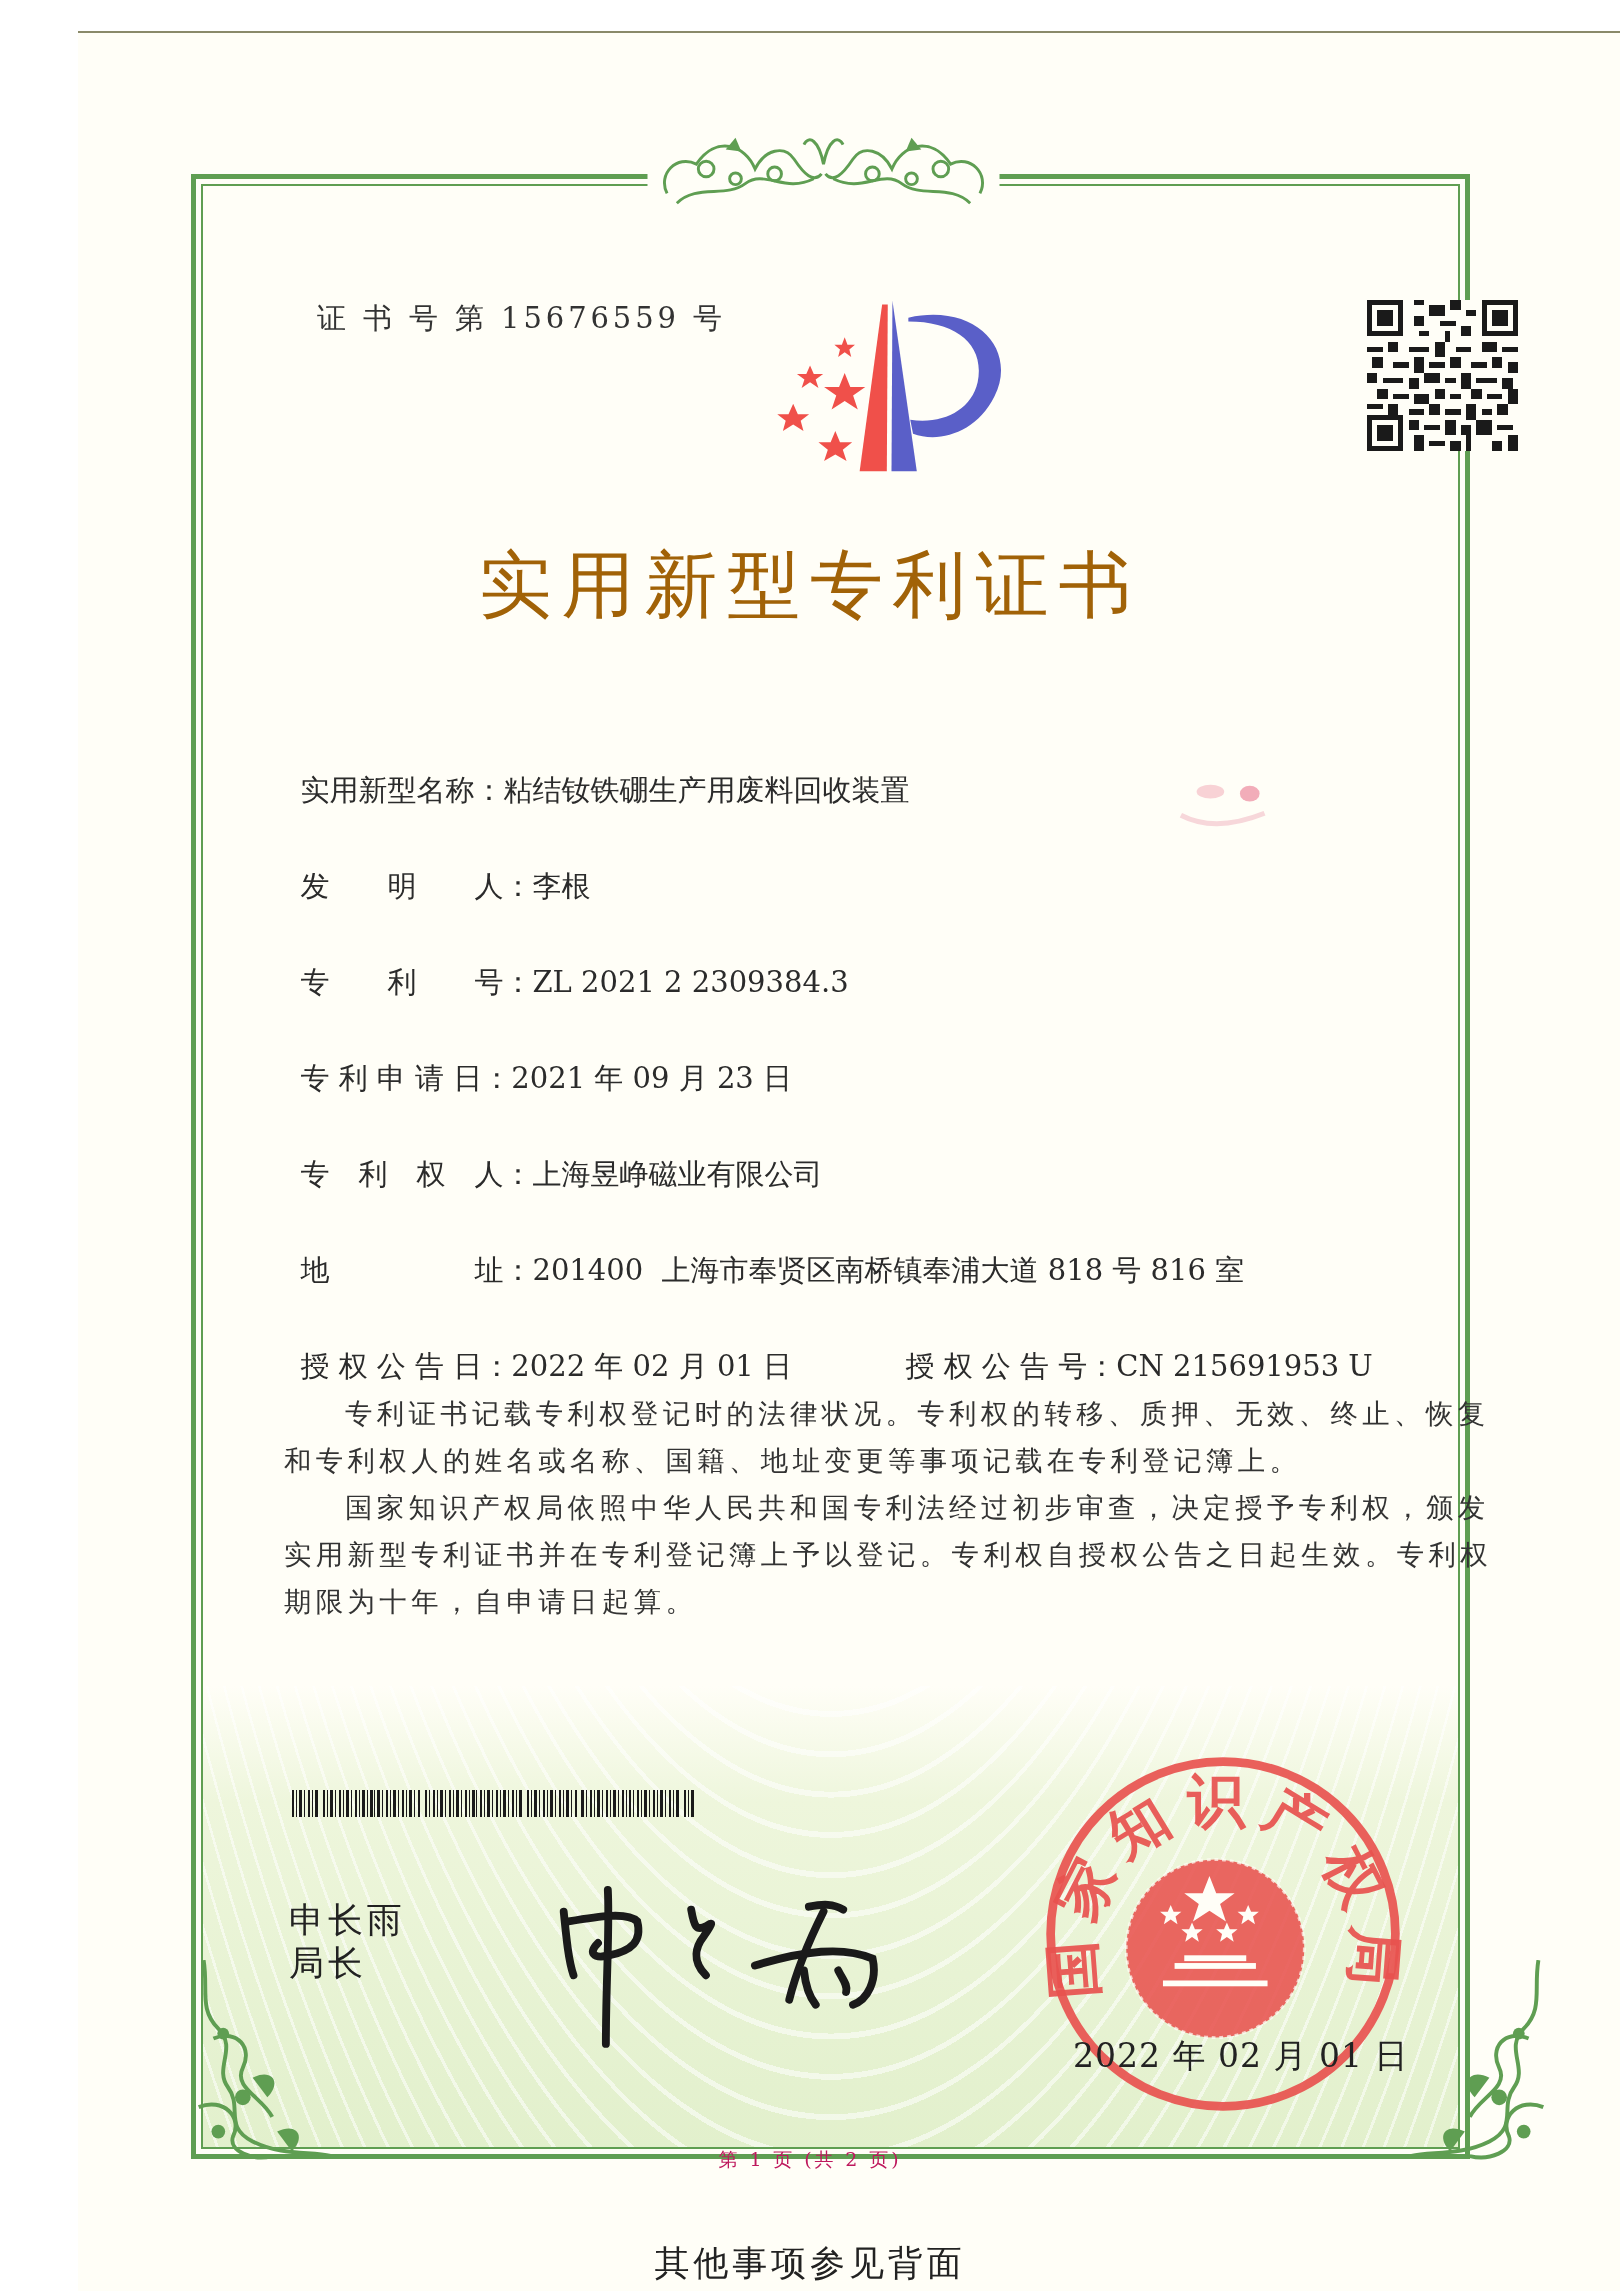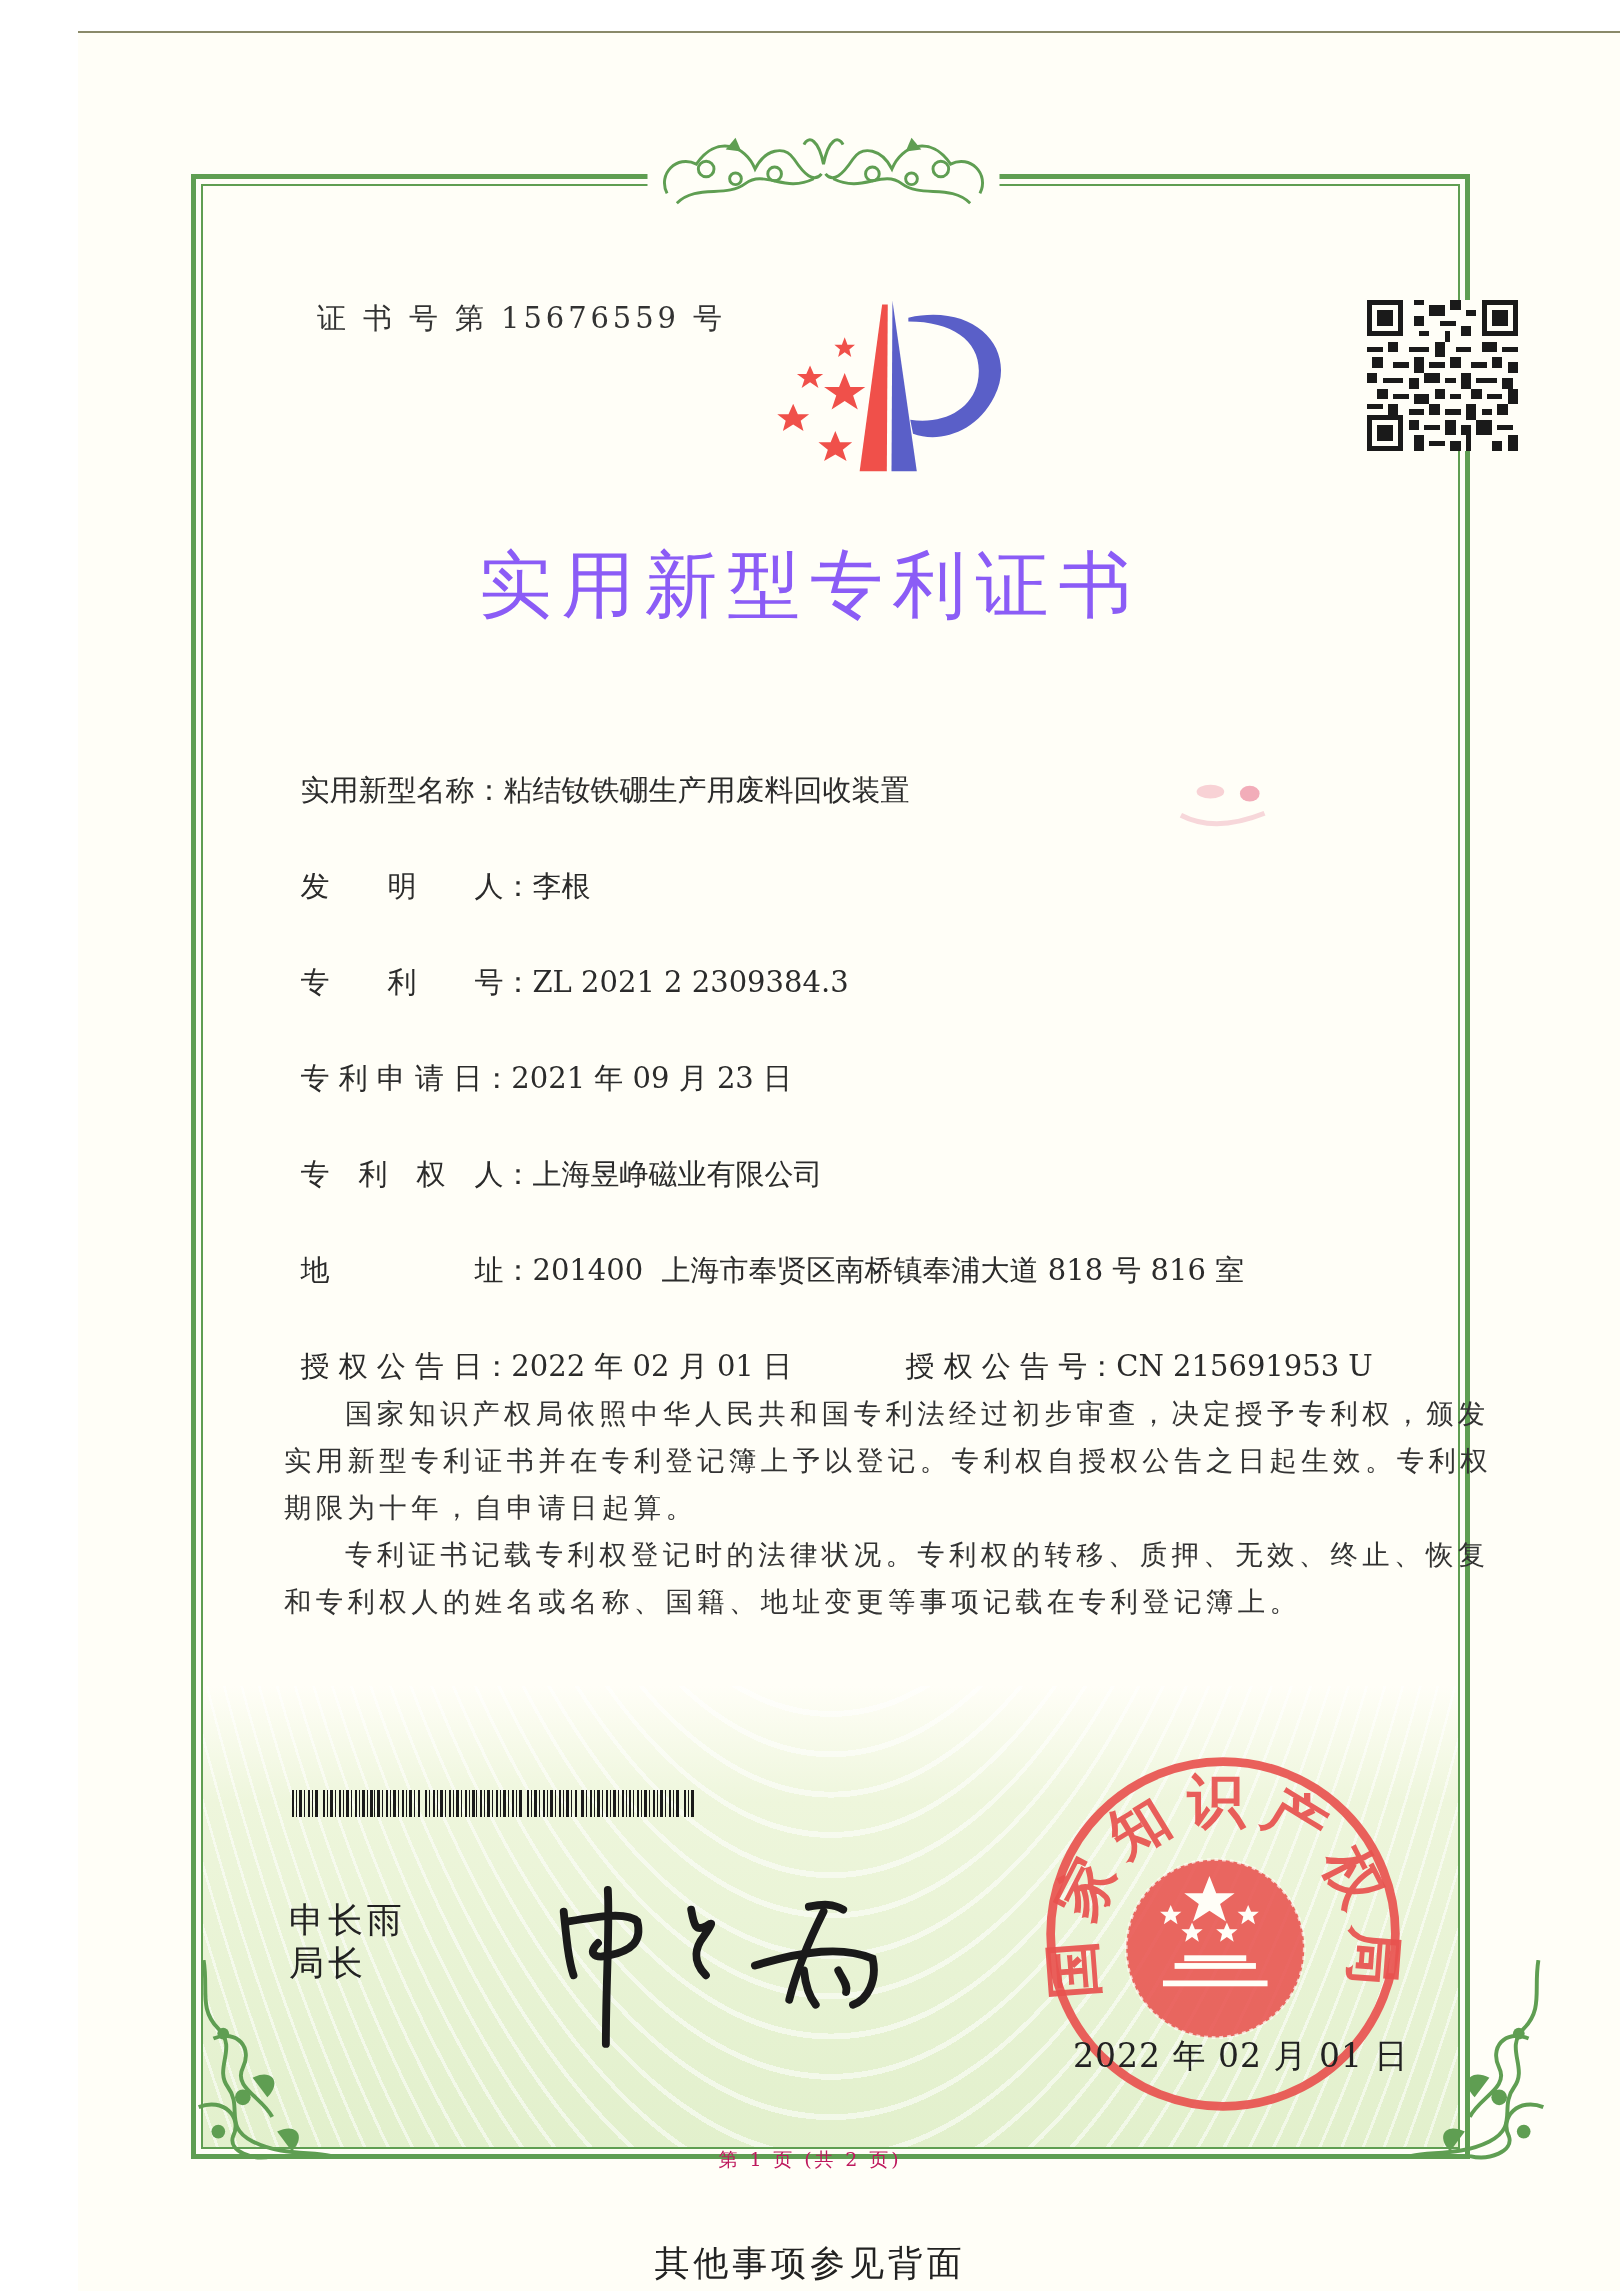--- a/index.html
+++ b/index.html
@@ -39,21 +39,21 @@
 
     .cert-no {
       position: absolute; left: 272px; top: 299px;
       font-size: 29px; letter-spacing: 3.9px; color: #333; margin-left: 45px;
     }
     .logo { position: absolute; left: 769px; top: 284px; width: 245px; height: 206px; }
     .qr { position: absolute; left: 1367px; top: 300px; width: 151px; height: 151px; }
 
     .title {
       position: absolute; left: 0; width: 1620px; top: 537px; text-align: center;
-      font-size: 73px; letter-spacing: 9.8px; color: #8b5cf6;
+      font-size: 73px; letter-spacing: 9.8px; color: #a16207;
       font-family: "DejaVu Serif", "Liberation Serif", serif;
     }
     .field {
       position: absolute; left: 282px; font-size: 29px; color: #2b2b2b;
       white-space: pre;
     }
     .field .lab { display: inline-block; }
     .para {
       position: absolute; left: 284px; width: 1215px; font-size: 27.4px; line-height: 47px;
       color: #333; letter-spacing: 4.4px;
@@ -205,22 +205,22 @@
   <span class="lab">地　　　　　址：</span><span>201400  上海市奉贤区南桥镇奉浦大道 818 号 816 室</span>
 </div>
 <div class="field" style="top:1313px">
   <span class="lab">授 权 公 告 日：</span><span>2022 年 02 月 01 日</span>
 </div>
 <div class="field" style="top:1313px; left:887px">
   <span class="lab">授 权 公 告 号：</span><span>CN 215691953 U</span>
 </div>
 
 <div class="para" style="top:1390px">
+  <p>专利证书记载专利权登记时的法律状况。专利权的转移、质押、无效、终止、恢复和专利权人的姓名或名称、国籍、地址变更等事项记载在专利登记簿上。</p>
   <p>国家知识产权局依照中华人民共和国专利法经过初步审查，决定授予专利权，颁发实用新型专利证书并在专利登记簿上予以登记。专利权自授权公告之日起生效。专利权期限为十年，自申请日起算。</p>
-  <p>专利证书记载专利权登记时的法律状况。专利权的转移、质押、无效、终止、恢复和专利权人的姓名或名称、国籍、地址变更等事项记载在专利登记簿上。</p>
 </div>
 
 <div class="barcode"></div>
 
 <div class="director" style="top:1911px">局长</div>
 <div class="director" style="top:1868px">申长雨</div>
 
 <svg class="signature" viewBox="0 0 360 170">
   <g fill="none" stroke="#1a1a1a" stroke-width="8" stroke-linecap="round">
     <path d="M15 30 C18 60 20 80 25 95"></path>

